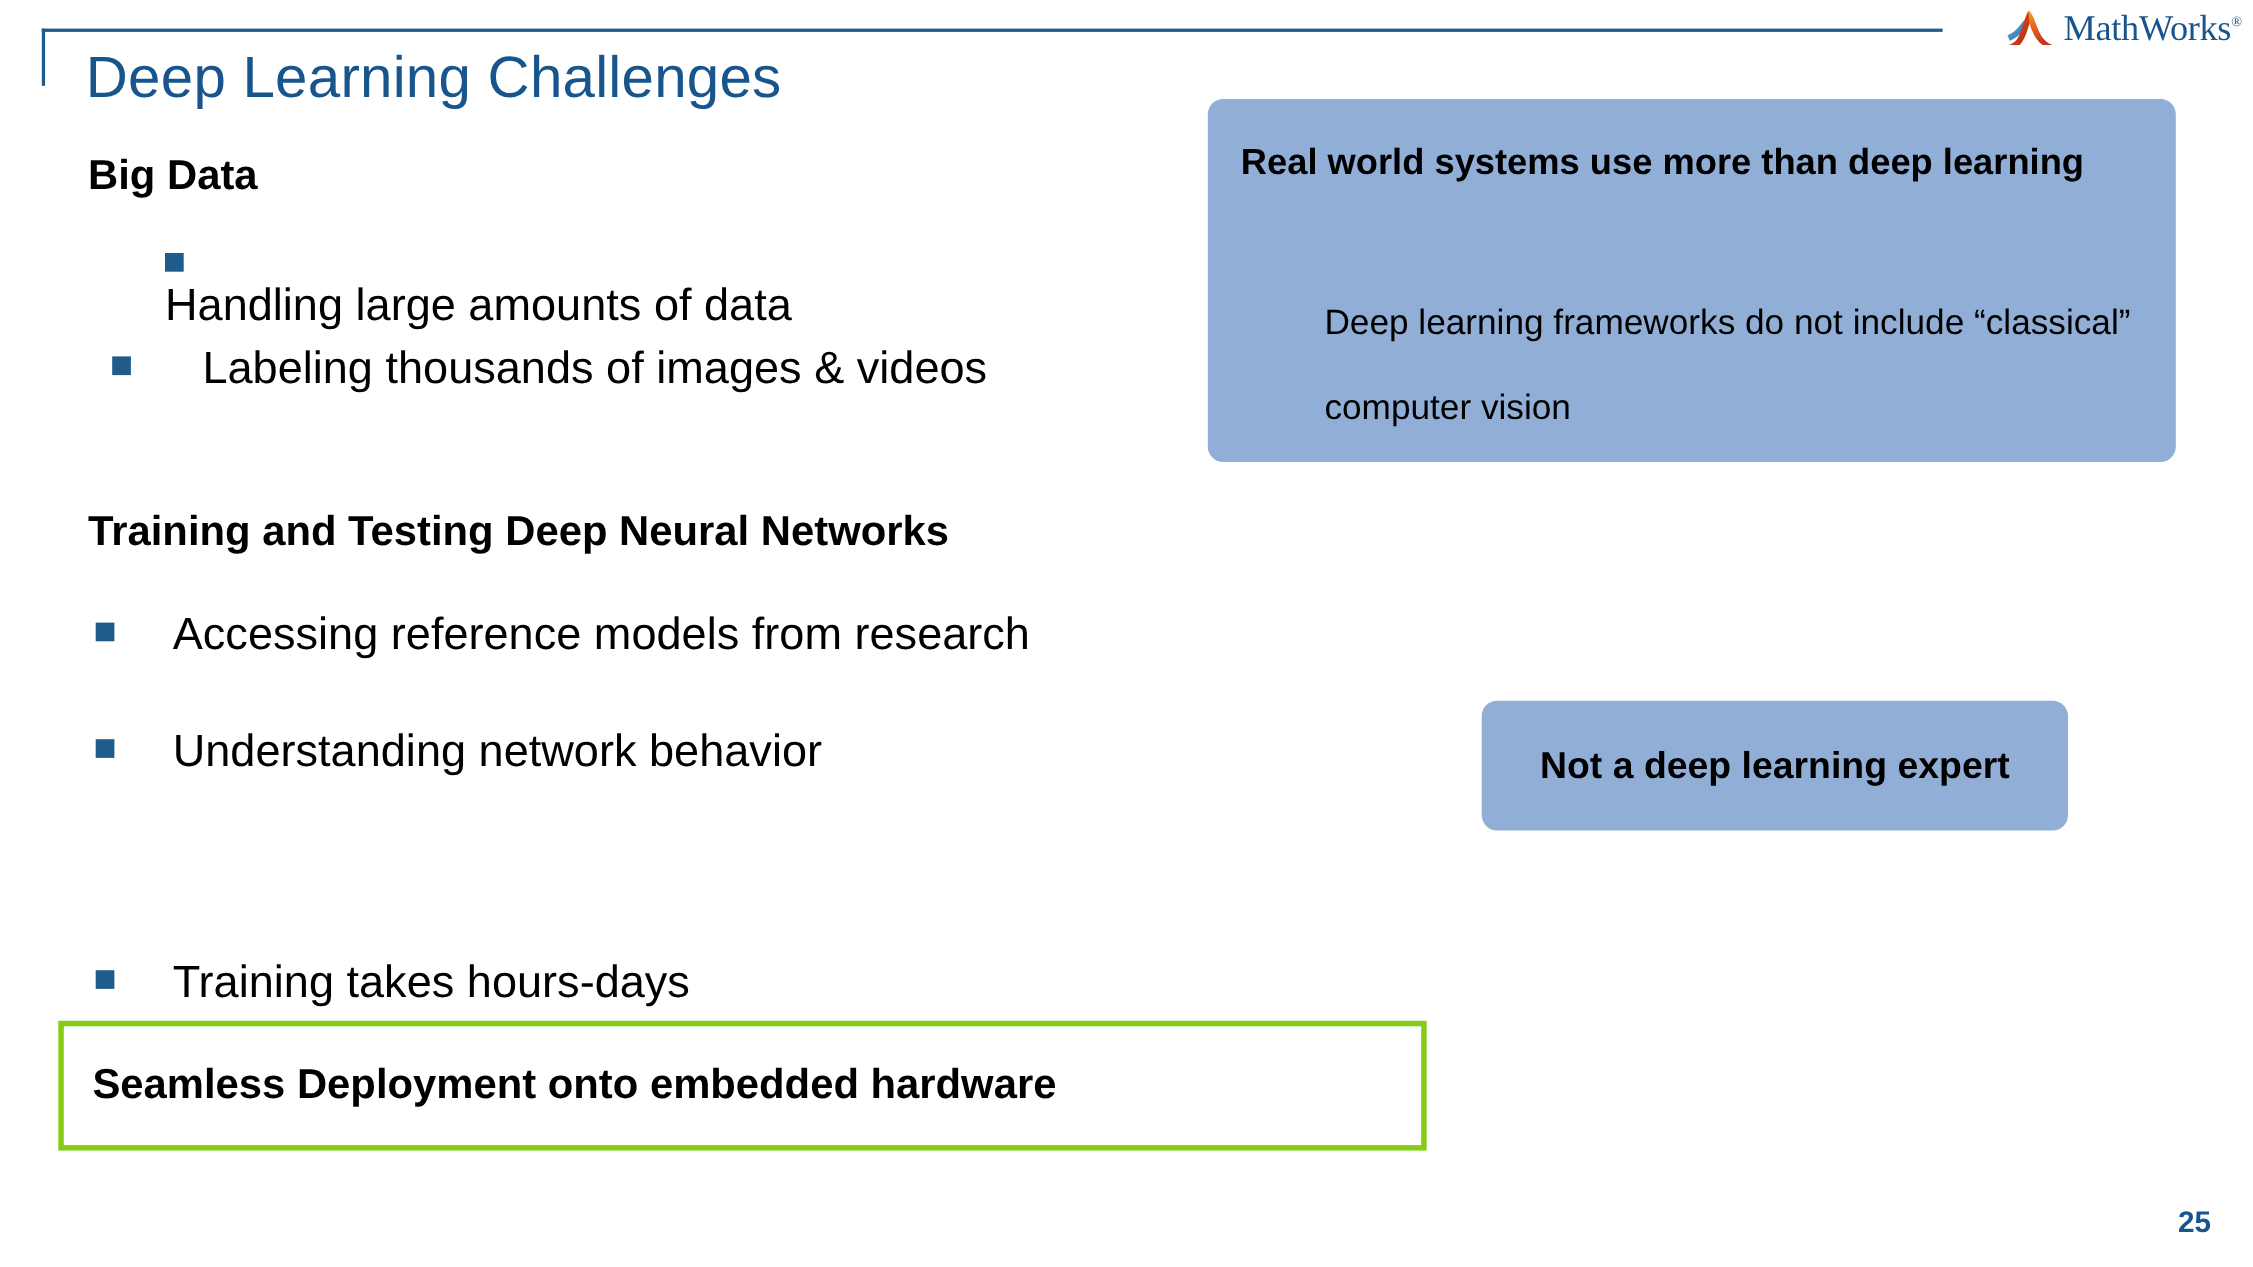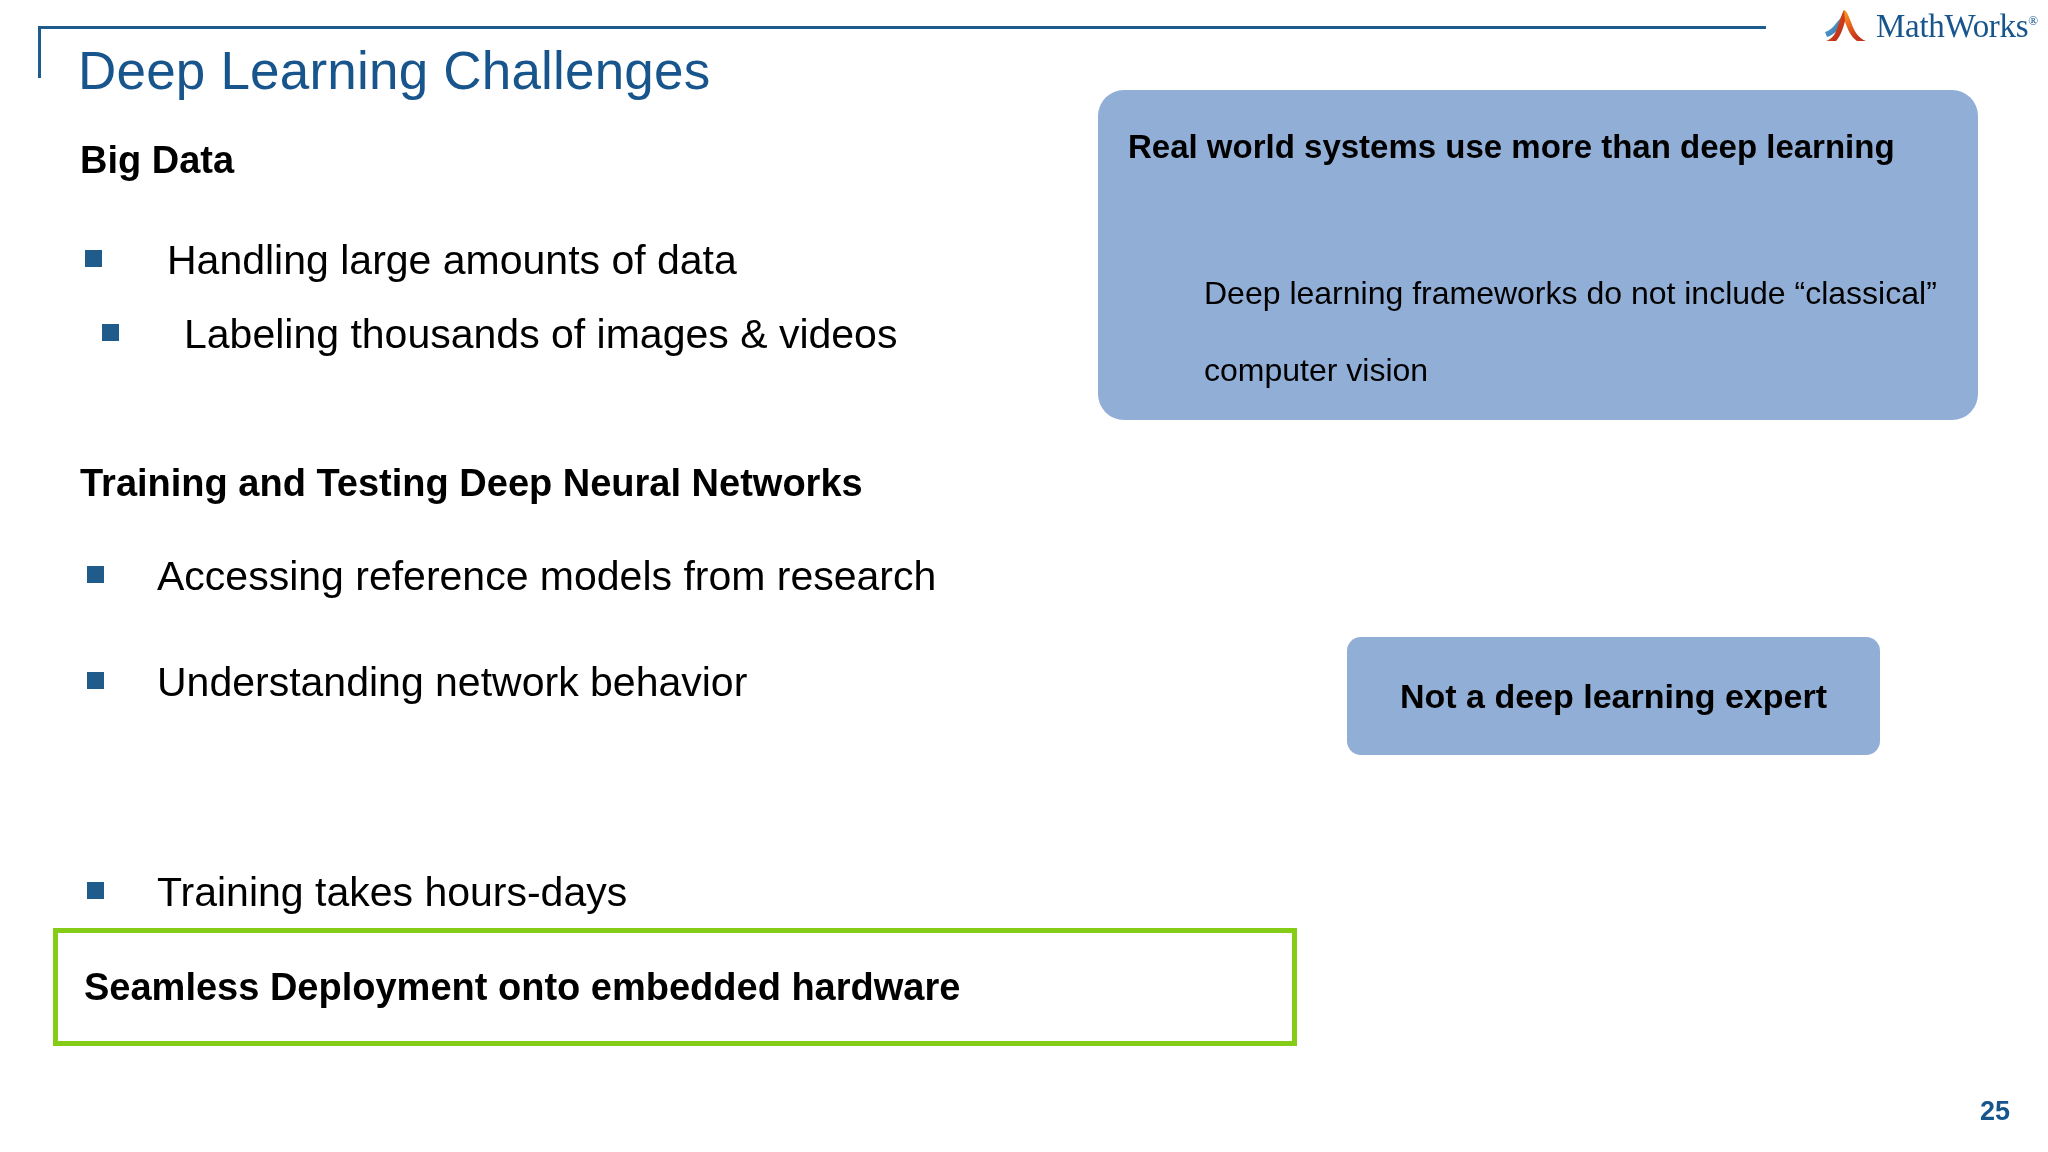--- a/index.html
+++ b/index.html
@@ -103,33 +103,33 @@
   .bullet-text {
     color: #000000;
     font-size: 41px;
     font-weight: 400;
   }
   
   .bullet-group-a .bullet-text { margin-left: 65px; }
   
   .bullet-group-b .bullet-text { margin-left: 53px; }
 
-  #b-a-0 { left: 85px; top: 237px; }
+  #b-a-0 { left: 85px; top: 237px; flex-direction: column; }
   #b-a-1 { left: 102px; top: 311px; }
 
   #b-b-0 { left: 87px; top: 553px; }
   #b-b-1 { left: 87px; top: 659px; }
   #b-b-2 { left: 87px; top: 765px; }
   #b-b-3 { left: 87px; top: 869px; }
 
   
   .callout-blue {
     position: absolute;
     background: #91AED6;
-    border-radius: 26px;
+    border-radius: 14px;
   }
   #callout-realworld {
     left: 1098px;
     top: 90px;
     width: 880px;
     height: 330px;
   }
   .callout-title {
     position: absolute;
     left: 30px;

